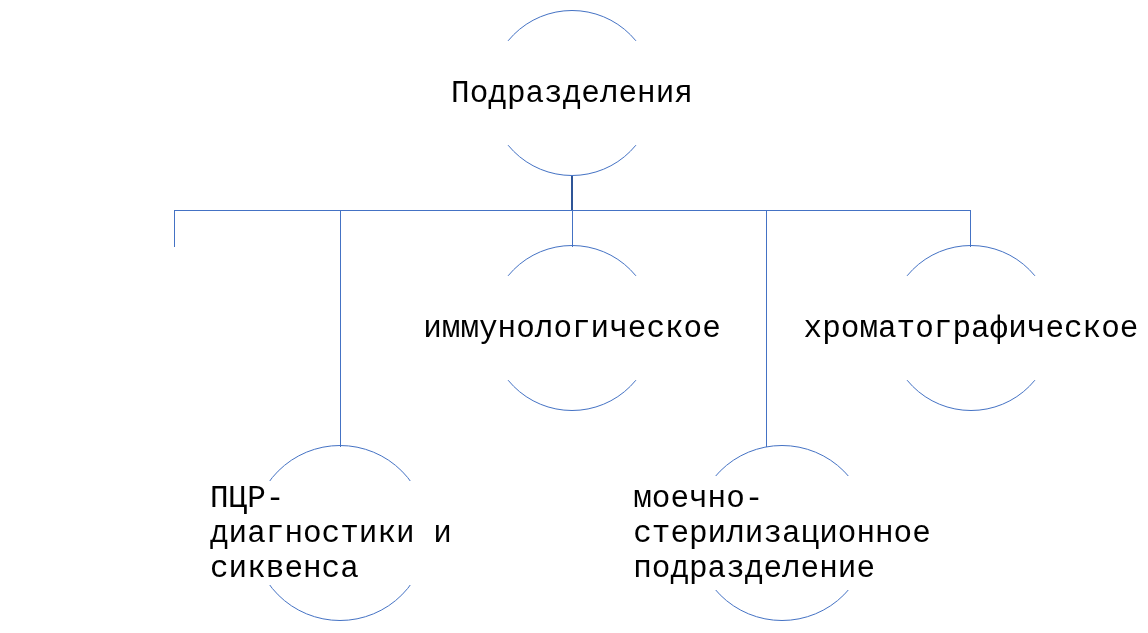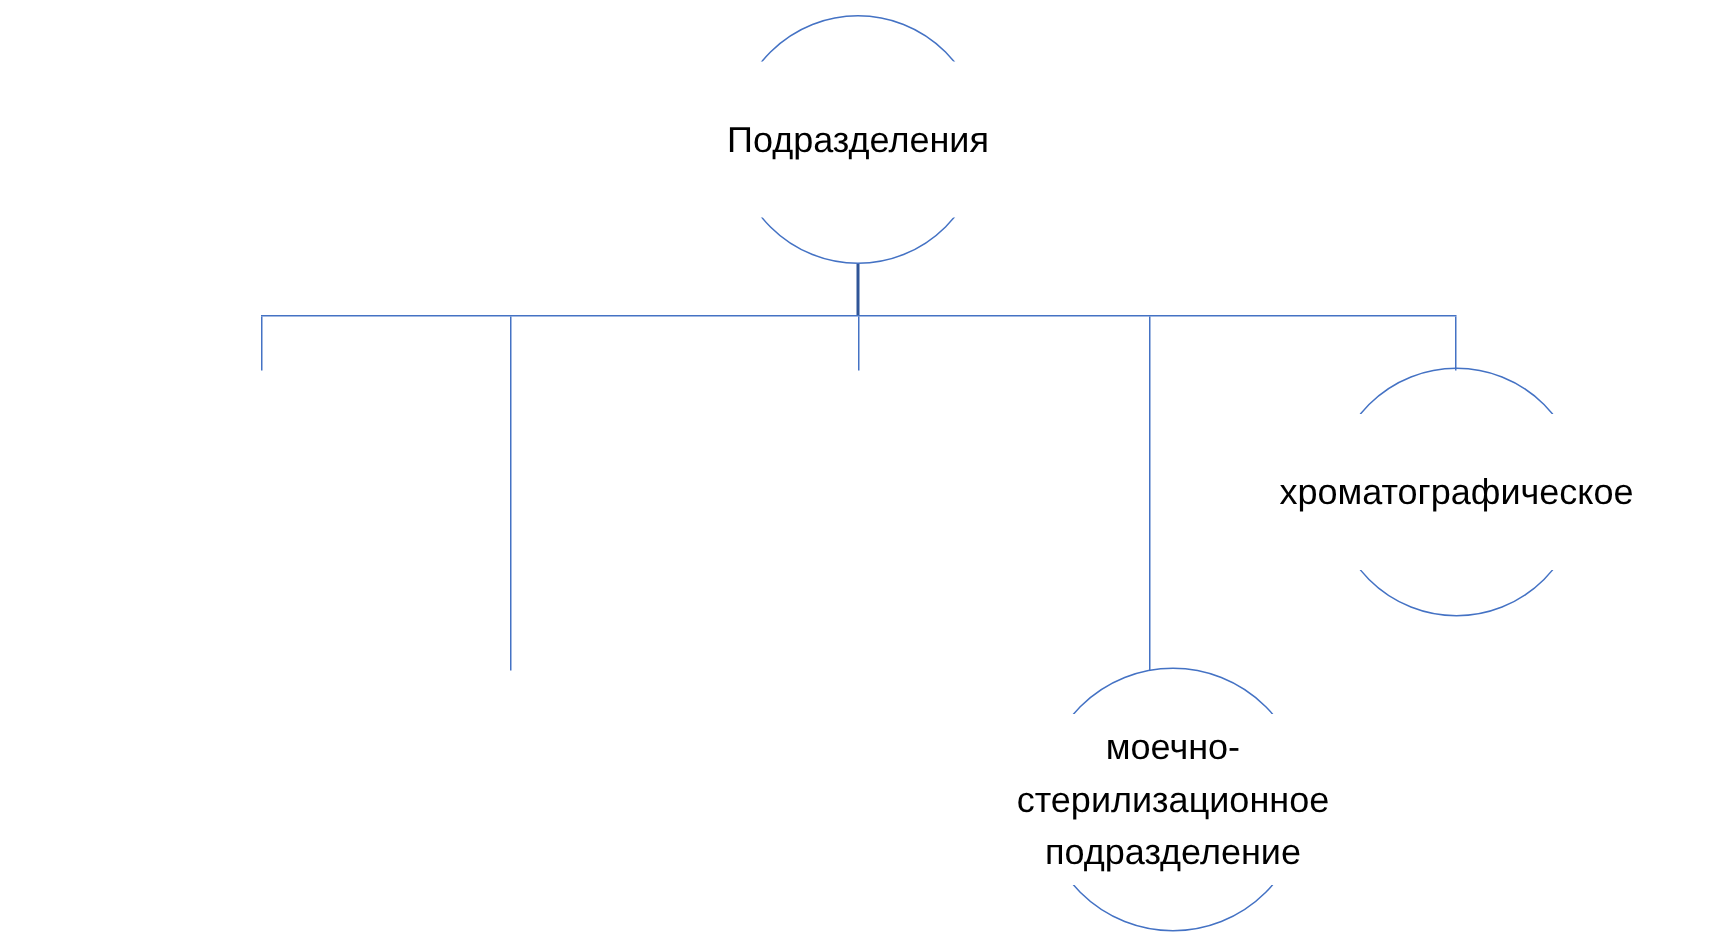--- a/index.html
+++ b/index.html
@@ -31,25 +31,25 @@
   .ring{
     position:absolute;inset:0;
     border:1.5px solid var(--accent,#4472C4);
     border-radius:50%;
   }
   .label{
     position:absolute;left:50%;top:50%;
     transform:translate(-50%,-50%);
     background:var(--bg,#fff);
     display:flex;align-items:center;justify-content:center;
-    text-align:center;
     white-space:pre-line;
-    font-size:24px;line-height:35px;
+    font-size:31px;line-height:35px;
     color:var(--text,#000);
     height:104px;
+    font-family:Liberation Mono, monospace;
   }
   .n0 .label{width:240px;}
   .n1 .label{width:356px;}
   .n2 .label{width:276px;}
   .n3 .label{width:312px;}
   .n4 .label{width:260px;}
   .n5 .label{width:252px;height:114px;}
 </style>
 </head>
 <body>
@@ -63,26 +63,35 @@
   <div class="line drop drop-3"></div>
   <div class="line drop drop-4"></div>
   <div class="line drop drop-5"></div>
 
   <div class="node n0">
     <div class="ring"></div>
     <div class="label">Подразделения</div>
   </div>
 
 
+  <div class="node n2">
+    <div class="ring"></div>
+    <div class="label">иммунологическое</div>
+  </div>
 
   <div class="node n3">
     <div class="ring"></div>
     <div class="label">хроматографическое</div>
   </div>
 
+  <div class="node n4">
+    <div class="ring"></div>
+    <div class="label">ПЦР-диагностики и
+сиквенса</div>
+  </div>
 
   <div class="node n5">
     <div class="ring"></div>
     <div class="label">моечно-
 стерилизационное
 подразделение</div>
   </div>
 
 </div>
 

